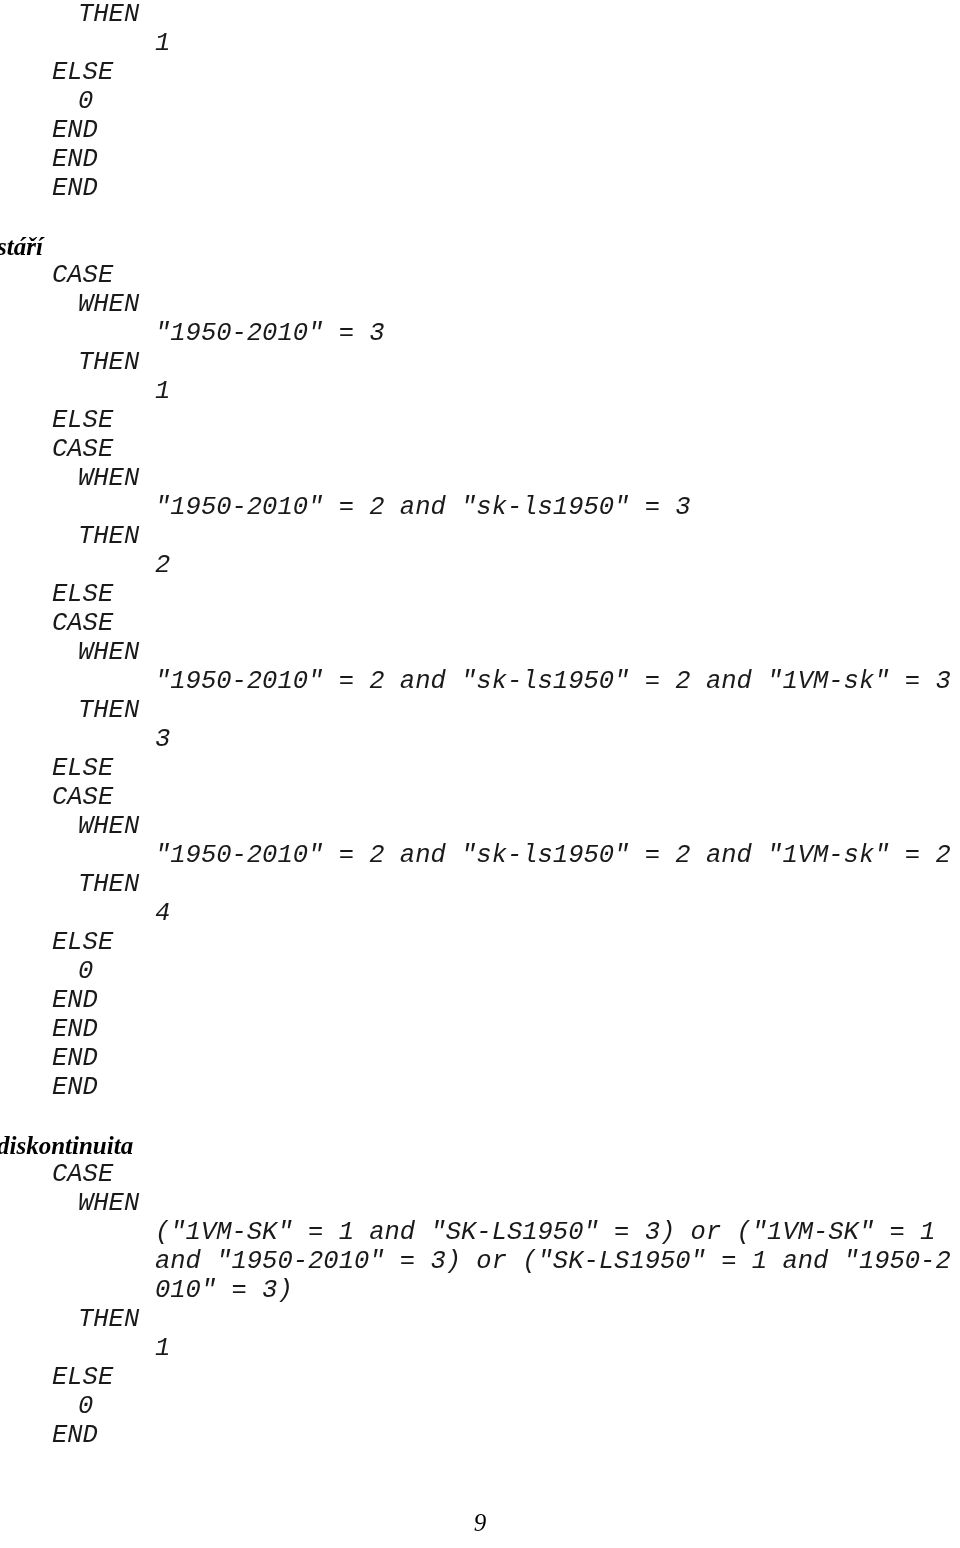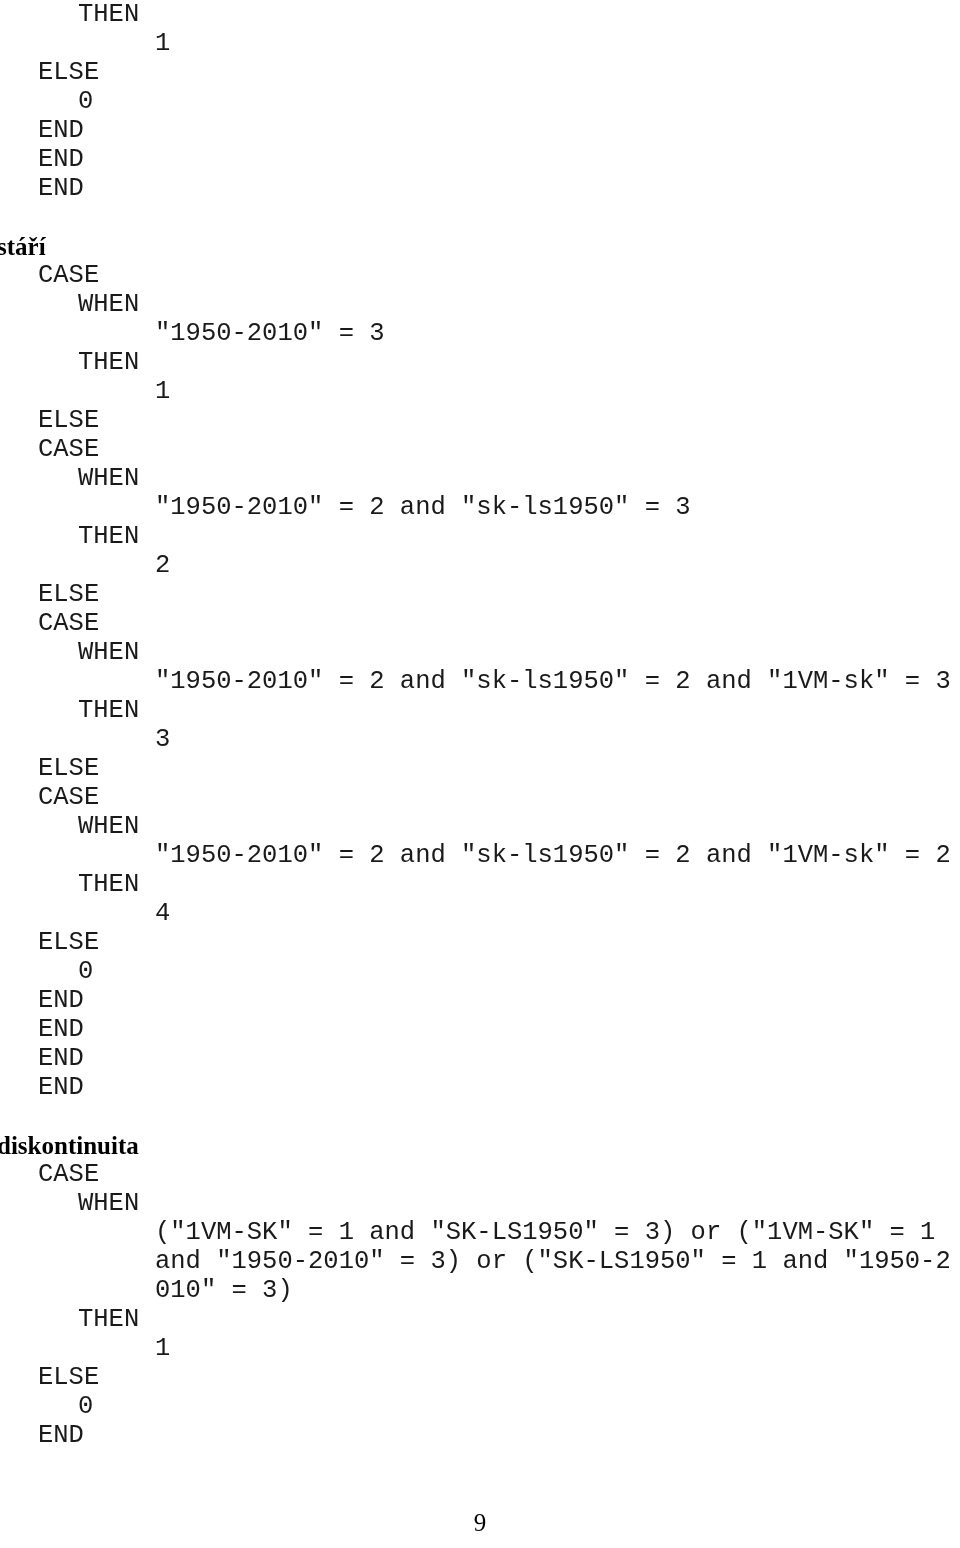--- a/index.html
+++ b/index.html
@@ -16,33 +16,34 @@
     font-family: "Liberation Serif", "DejaVu Serif", serif;
     color: #000000;
     -webkit-font-smoothing: antialiased;
   }
 
   .page {
     position: relative;
     width: 960px;
     height: 1548px;
     box-sizing: border-box;
+    font-style: italic;
   }
 
   .line {
     position: relative;
     height: 29px;
     line-height: 29px;
     white-space: pre;
     font-family: "Liberation Mono", "DejaVu Sans Mono", monospace;
     font-size: 25.5px;
     letter-spacing: 0px;
     color: #1a1a1a;
   }
-  .ind1 { padding-left: 38px; }
+  .ind1 { padding-left: 52px; }
   .ind2 { padding-left: 78px; }
   .ind3 { padding-left: 155px; }
 
   
   .line.wrap {
     height: auto;
     white-space: pre-wrap;
     word-break: break-all;
     overflow-wrap: anywhere;
     padding-left: 155px;

